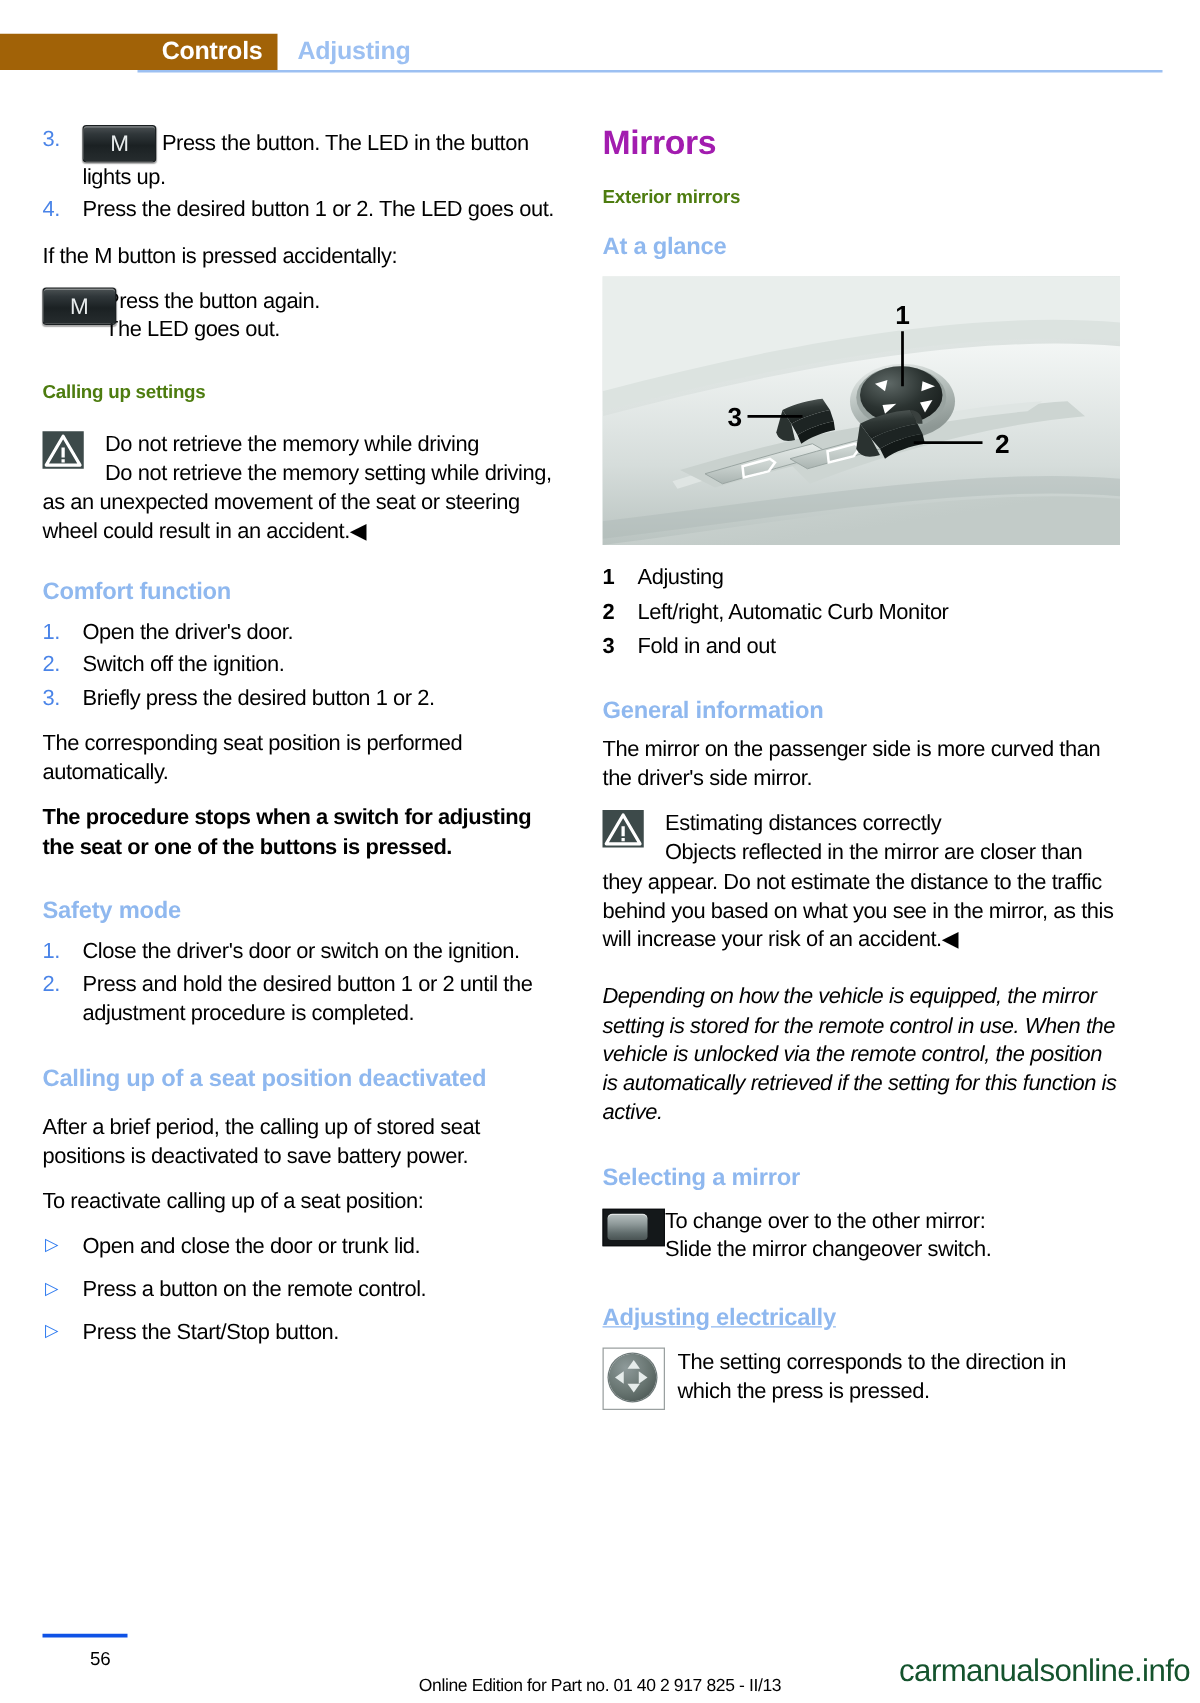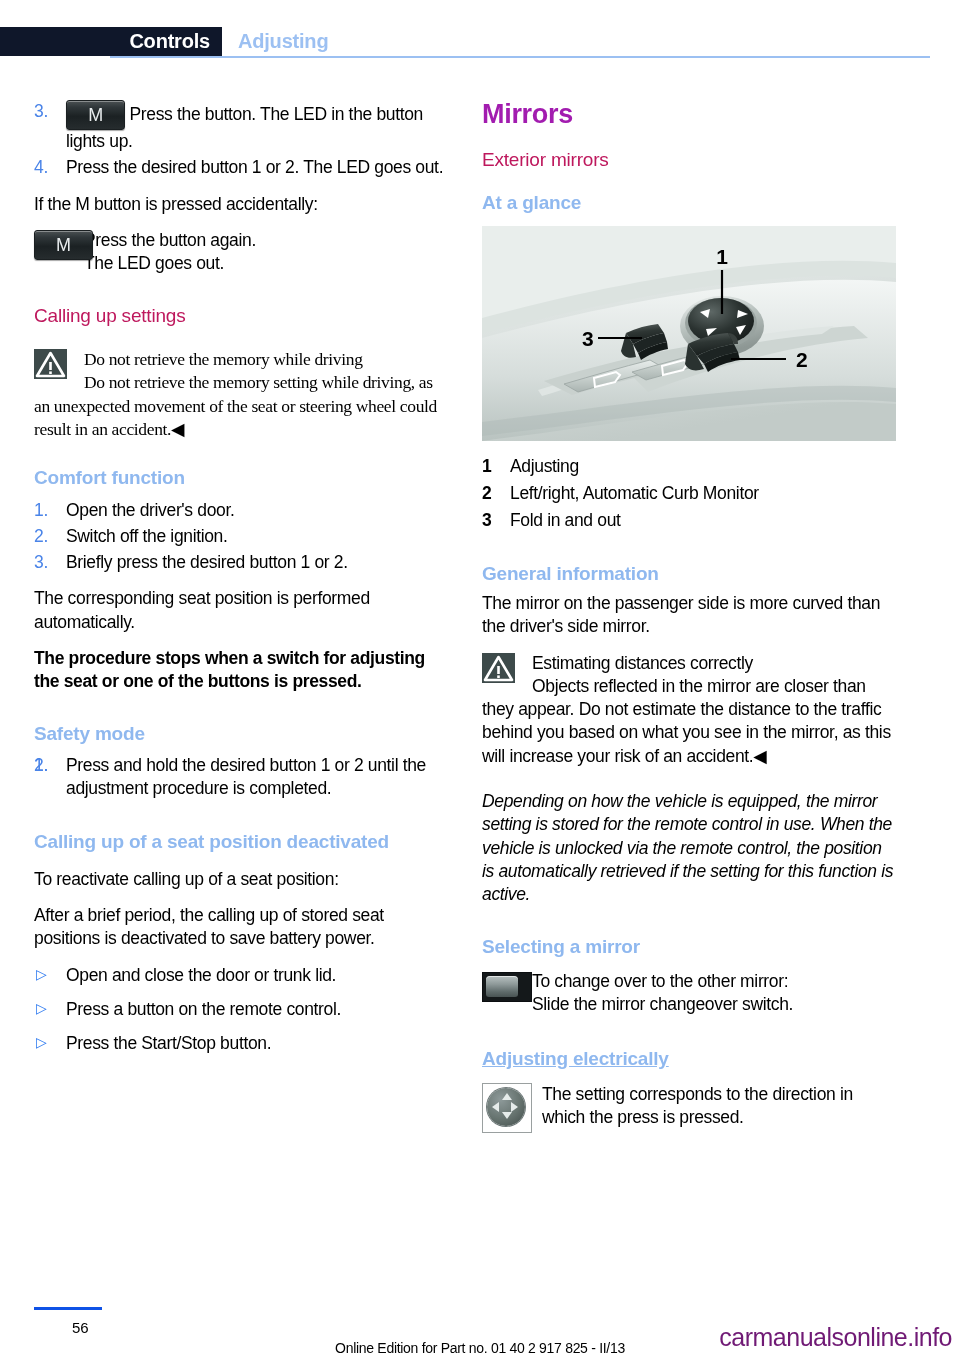--- a/index.html
+++ b/index.html
@@ -31,21 +31,21 @@
     width: 820px;
     height: 2px;
     background: #9cc0f2;
   }
   .tab-active {
     position: absolute;
     left: 0px;
     top: 27px;
     width: 222px;
     height: 29px;
-    background: #0f172a;
+    background: #a16207;
   }
   .tab-active span {
     position: absolute;
     right: 12px;
     top: 3px;
     color: #ffffff;
     font-size: 20px;
     font-weight: bold;
     letter-spacing: -0.2px;
     white-space: nowrap;
@@ -73,23 +73,23 @@
   
   .h1 {
     color: #a21caf;
     font-size: 27px;
     font-weight: bold;
     letter-spacing: -0.3px;
     margin: 0 0 19px 0;
     line-height: 1.1;
   }
   .h2 {
-    color: #be185d;
-    font-size: 19px;
-    font-weight: normal;
+    color: #4d7c0f;
+    font-size: 15px;
+    font-weight: bold;
     letter-spacing: -0.2px;
     margin: 0 0 21px 0;
     line-height: 1.15;
   }
   .h3 {
     color: #8fb8ef;
     font-size: 19px;
     font-weight: bold;
     letter-spacing: -0.2px;
     margin: 0 0 9px 0;
@@ -296,21 +296,21 @@
     font-size: 14px;
     color: #000;
     letter-spacing: -0.3px;
     margin-top: 12px;
   }
   .watermark {
     position: absolute;
     right: 8px;
     top: 1322px;
     font-size: 25px;
-    color: #701a75;
+    color: #14532d;
     letter-spacing: -0.5px;
     white-space: nowrap;
   }
 </style>
 </head>
 <body>
 
 <div class="header">
   <div class="header-rule"></div>
   <div class="tab-active">
@@ -340,21 +340,21 @@
   <div class="iconrow" style="margin-bottom:30px;">
     <span class="m-button" style="position:absolute;left:0;top:1px;"></span>
     <div class="icontext">
       <span class="indent">Press the button again.</span>
       <span class="indent2">The LED goes out.</span>
     </div>
   </div>
 
   <h2 class="h2">Calling up settings</h2>
 
-  <div class="iconrow" style="margin-bottom:26px;font-family:Liberation Serif, serif;">
+  <div class="iconrow" style="margin-bottom:26px;">
     <span class="warn-icon">
       <svg width="33" height="30" viewBox="0 0 33 30">
         <polygon points="16.5,4 30,27 3,27" fill="none" stroke="#ffffff" stroke-width="2.6" stroke-linejoin="round"></polygon>
         <rect x="15.2" y="13" width="2.6" height="8" fill="#ffffff"></rect>
         <rect x="15.2" y="22.4" width="2.6" height="2.6" fill="#ffffff"></rect>
       </svg>
     </span>
     <div class="icontext">
       <span class="indent">Do not retrieve the memory while driving</span>
       <span style="text-indent:50px;display:block;">Do not retrieve the memory setting while driving, as an unexpected movement of the seat or steering wheel could result in an accident.◀</span>
@@ -376,30 +376,31 @@
       <span>Briefly press the desired button 1 or 2.</span>
     </div>
   </div>
   <p class="body">The corresponding seat position is performed automatically.</p>
   <p class="body" style="margin-bottom:29px;font-weight:bold;">The procedure stops when a switch for adjusting the seat or one of the buttons is pressed.</p>
 
   <h3 class="h3">Safety mode</h3>
   <div class="list" style="margin-bottom:31px;">
     <div class="li">
       <span class="marker">1.</span>
+      <span>Close the driver's door or switch on the ignition.</span>
     </div>
     <div class="li">
       <span class="marker">2.</span>
       <span>Press and hold the desired button 1 or 2 until the adjustment procedure is completed.</span>
     </div>
   </div>
 
   <h3 class="h3" style="margin-bottom:14px;">Calling up of a seat position deactivated</h3>
+  <p class="body">After a brief period, the calling up of stored seat positions is deactivated to save battery power.</p>
   <p class="body">To reactivate calling up of a seat position:</p>
-  <p class="body">After a brief period, the calling up of stored seat positions is deactivated to save battery power.</p>
   <div class="list">
     <div class="li" style="margin-bottom:11px;">
       <span class="marker tri">▷</span>
       <span>Open and close the door or trunk lid.</span>
     </div>
     <div class="li" style="margin-bottom:11px;">
       <span class="marker tri">▷</span>
       <span>Press a button on the remote control.</span>
     </div>
     <div class="li">

